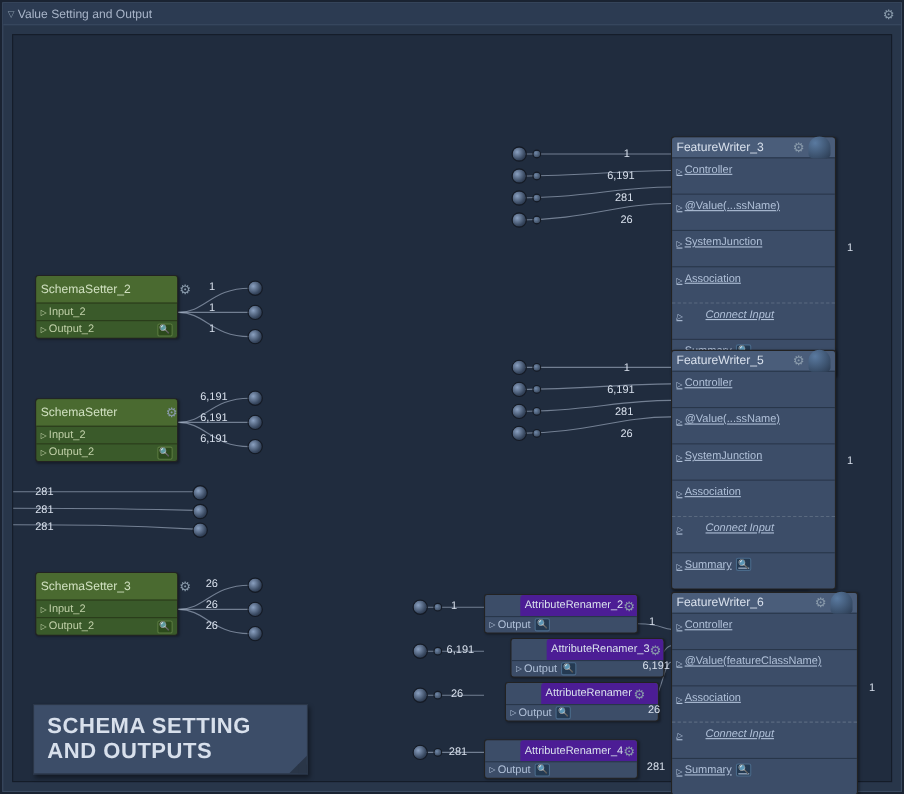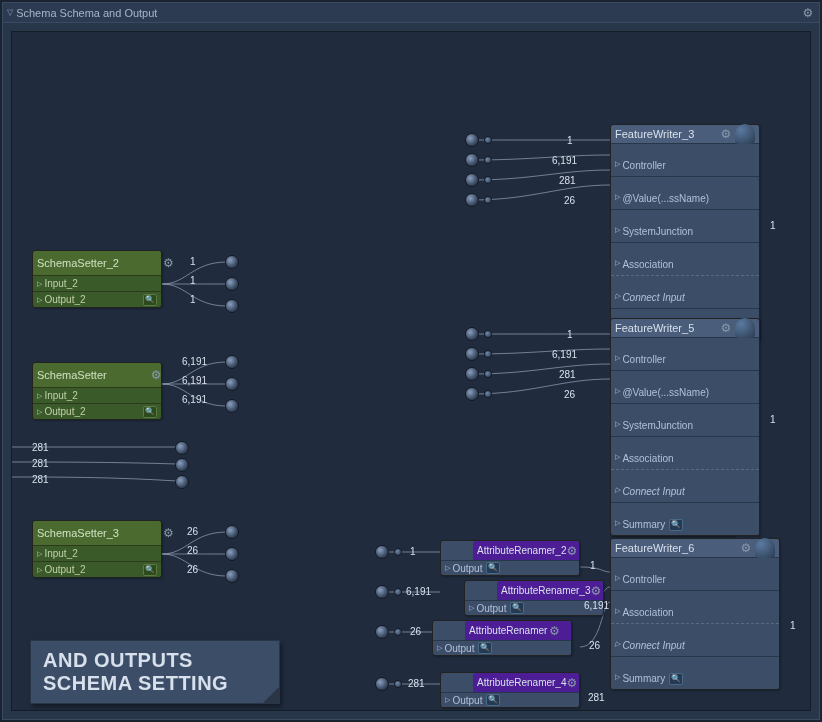--- a/index.html
+++ b/index.html
@@ -86,25 +86,26 @@
     width: 150px;
     box-shadow: 1px 1px 2px rgba(0,0,0,0.3);
   }
   .node-blue .hdr {
     height: 18px; display: flex; align-items: center;
     padding: 0 4px; background: #4a5d7a; border-radius: 3px 3px 0 0;
     color: #d8e0ec; font-size: 11px;
   }
   .node-blue .hdr .sp{flex:1;}
   .node-blue .row {
-    height: 15px; display: flex; align-items: flex-start;
+    height: 15px; display: flex; align-items: flex-end;
     padding: 16px 4px; font-size: 10px; color: #b0c0d8;
     border-top: 1px solid #28364a;
-  }
-  .node-blue .row.italic { font-style: italic; border-top:1px dashed #5a6a80;}
+    text-decoration: underline;
+  }
+  .node-blue .row.italic { font-style: italic; border-top:1px dashed #5a6a80;gap:19px;}
   .mag-b { width:14px; height:12px; background:#243a52; border:1px solid #4a6a8a; border-radius:2px; margin-left:4px; text-align:center; line-height:10px; font-size:8px; color:#d0e8ff;}
   .db-icon {
     width: 20px; height: 20px;
     background: radial-gradient(circle at 30% 30%, #5a7aa0, #2a3a50);
     border-radius: 50% 50% 4px 4px;
     margin-left: 2px;
     position: relative;
   }
 
   
@@ -168,21 +169,21 @@
 
   svg.wires { position:absolute; left:0; top:0; pointer-events:none; }
   svg.wires path { stroke:#aab8cc; stroke-width:1; fill:none; opacity:0.6;}
 </style>
 </head>
 <body>
 
 <div class="window">
   <div class="titlebar">
     <span class="tri">▽</span>
-    <span>Schema Schema and Output</span>
+    <span>Value Setting and Output</span>
     <span class="spacer"></span>
     <span class="gear">⚙</span>
   </div>
 
   <div class="canvas">
 
     <svg class="wires" width="800" height="690">
 
       <path d="M150 252 C175 252 180 230 215 230"></path>
       <path d="M150 252 C175 252 180 252 215 252"></path>
@@ -426,21 +427,21 @@
           <span class="tri2">▷</span>
           <span>Output</span>
           <span class="mag-b">🔍</span>
         </div>
     </div>
     <div class="num" style="left:572px; top:568px;">6,191</div>
 
     <div class="port abs" style="left:363px; top:593px;"></div>
     <div class="port-sm abs" style="left:382px; top:596px;"></div>
     <div class="num" style="left:398px; top:594px;">26</div>
-    <div class="node-ar abs" style="left:420px; top:588px;">
+    <div class="node-ar abs" style="left:447px; top:588px;">
       <div class="hdr">
           <span>AttributeRenamer</span>
           <span class="sp"></span>
           <span class="gear">⚙</span>
         </div>
       <div class="row">
           <span class="tri2">▷</span>
           <span>Output</span>
           <span class="mag-b">🔍</span>
         </div>
@@ -470,33 +471,37 @@
           <span class="sp"></span>
           <span class="gear">⚙</span>
           <span class="db-icon"></span>
         </div>
       <div class="row">
           <span class="tri2">▷</span>
           <span>Controller</span>
         </div>
       <div class="row">
           <span class="tri2">▷</span>
+          <span>@Value(featureClassName)</span>
+        </div>
+      <div class="row">
+          <span class="tri2">▷</span>
           <span>Association</span>
         </div>
       <div class="row italic">
           <span class="tri2">▷</span>
           <span>Connect Input</span>
         </div>
       <div class="row">
           <span class="tri2">▷</span>
           <span>Summary</span>
           <span class="mag-b">🔍</span>
         </div>
     </div>
     <div class="num" style="left:778px; top:588px;">1</div>
 
     <div class="sticky abs" style="left:18px; top:608px; width:250px;">
+      <div>SCHEMA SETTING</div>
       <div>AND OUTPUTS</div>
-      <div>SCHEMA SETTING</div>
     </div>
 
   </div>
 </div>
 
 </body></html>

